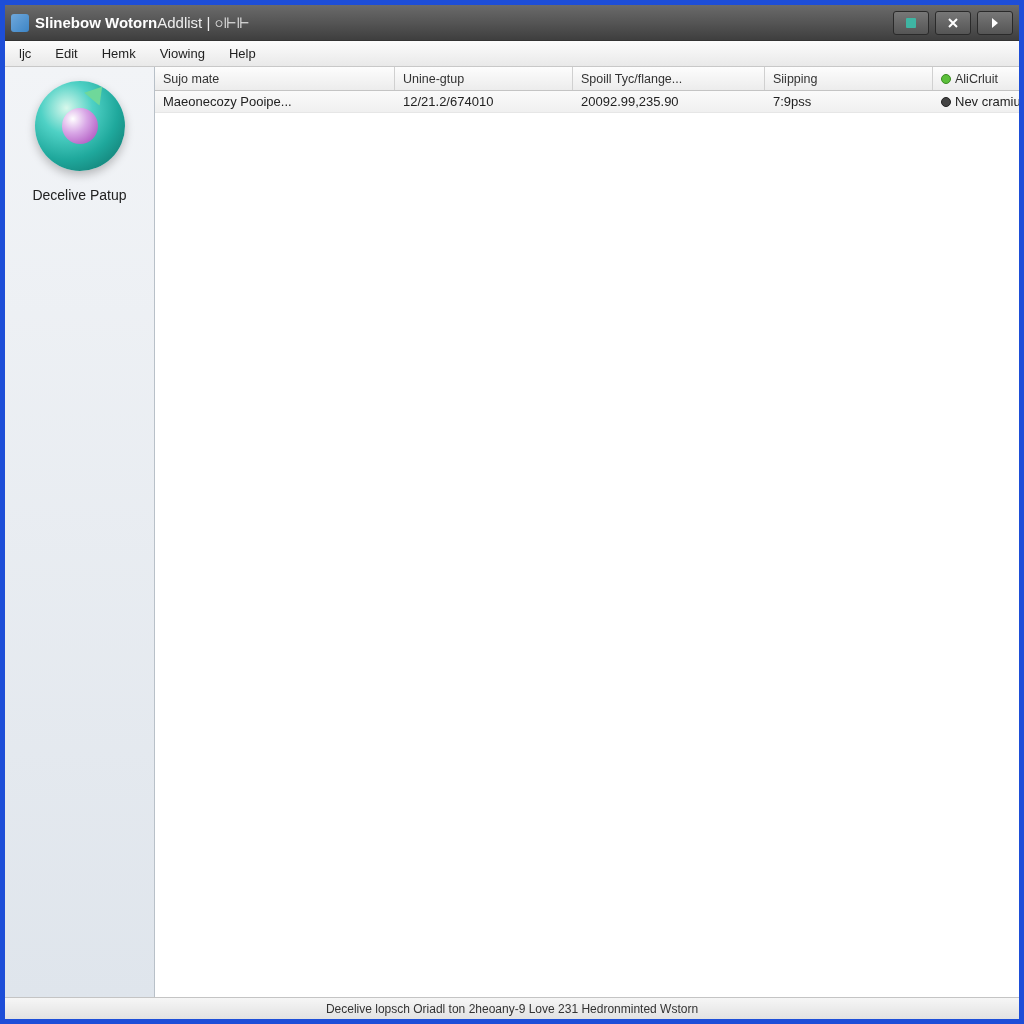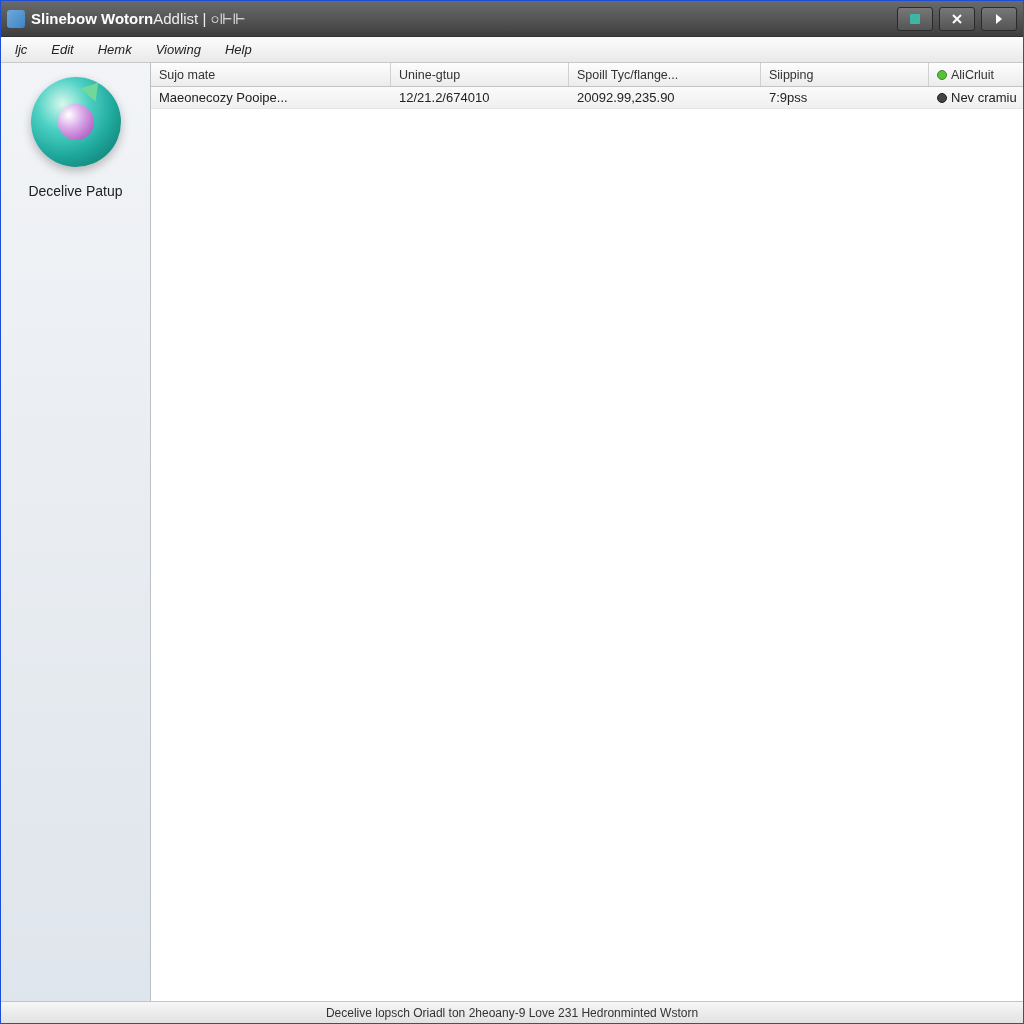--- a/index.html
+++ b/index.html
@@ -1,20 +1,20 @@
 <!DOCTYPE html>
 <html><head>
 <meta charset="utf-8">
 <style>
 * { margin: 0; padding: 0; box-sizing: border-box; font-family: "Segoe UI", Tahoma, sans-serif; }
 html, body { width: 1024px; height: 1024px; overflow: hidden; background: #d0d0d0; }
 
 .window {
   width: 1024px; height: 1024px; display: flex; flex-direction: column;
-  background: #fff; border: 1px solid #1d4ed8;
+  background: #fff; border: 5px solid #1d4ed8;
 }
 
 
 .titlebar {
   height: 36px; display: flex; align-items: center;
   background: linear-gradient(to bottom, #6a6a6a 0%, #555 50%, #3e3e3e 100%);
   color: #fff; padding: 0 6px; font-size: 15px;
   border-bottom: 1px solid #333;
 }
 .titlebar .app-icon {
@@ -32,21 +32,21 @@
   font-size: 13px; cursor: pointer;
 }
 .win-btn svg { width: 14px; height: 14px; fill: #fff; }
 
 
 .menubar {
   height: 26px; display: flex; align-items: center; gap: 4px;
   background: linear-gradient(to bottom, #fcfcfc, #e9e9e9);
   border-bottom: 1px solid #c8c8c8; padding: 0 4px; font-size: 13px; color: #222;
 }
-.menu-item { padding: 2px 10px; cursor: pointer; border-radius: 2px; font-style: italic; }
+.menu-item { padding: 2px 10px; cursor: pointer; border-radius: 2px; }
 
 
 .body { flex: 1; display: flex; min-height: 0; }
 
 .sidebar {
   width: 150px; background: linear-gradient(to bottom, #f2f4f7, #dfe5ec);
   border-right: 1px solid #b8c0c8; display: flex; flex-direction: column;
   align-items: center; padding-top: 14px;
 }
 .sidebar-icon {

